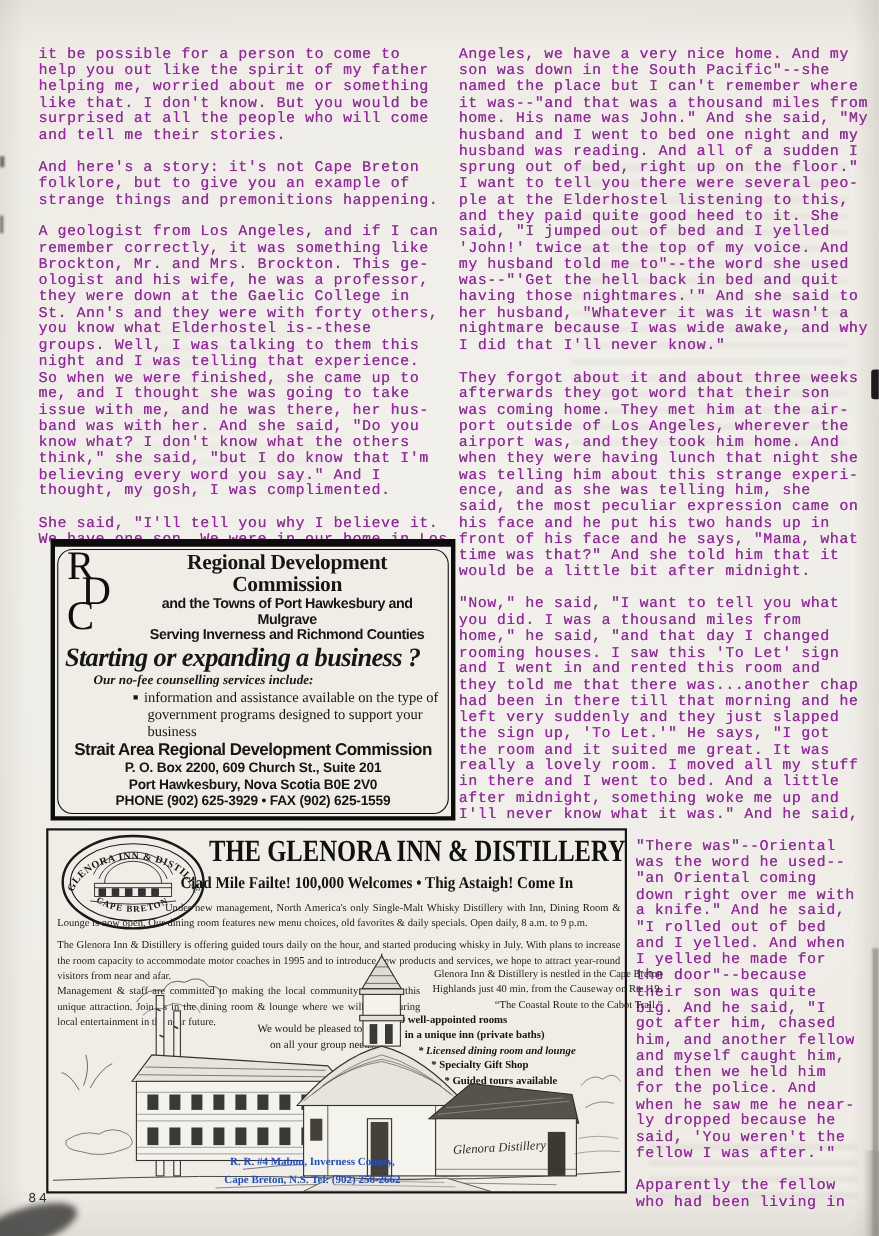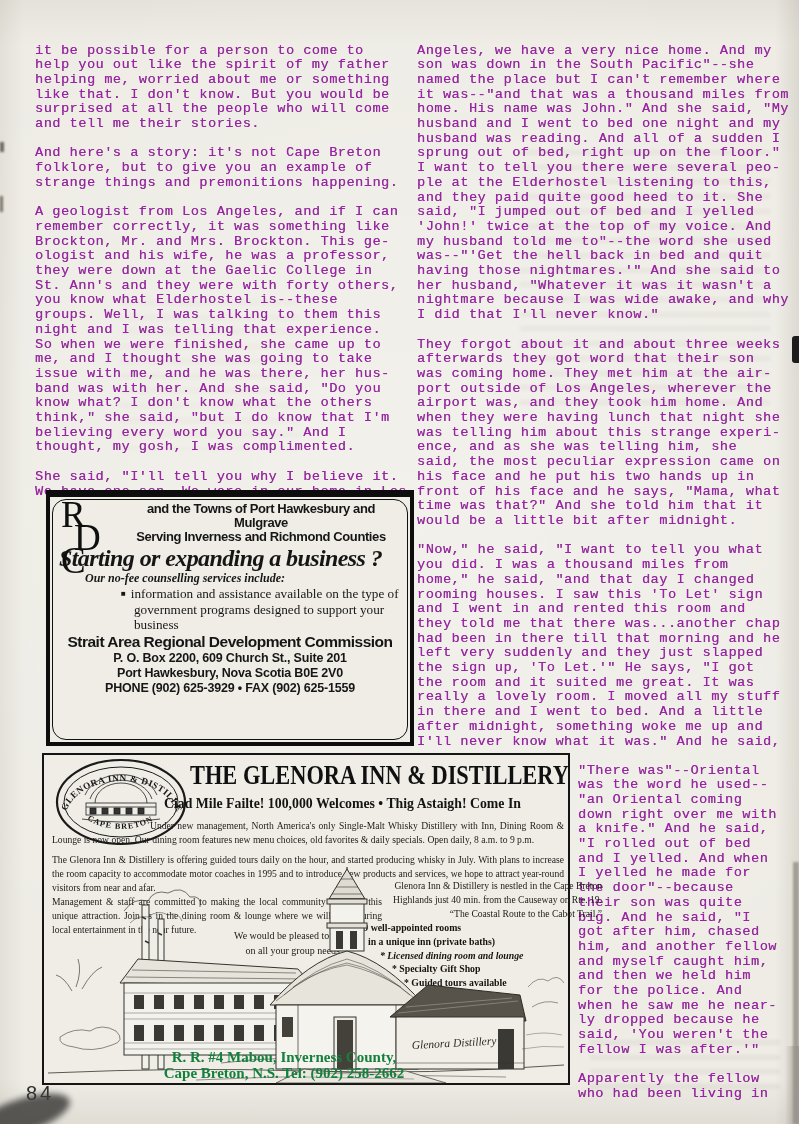--- a/index.html
+++ b/index.html
@@ -57,26 +57,26 @@
   .glen-p3{position:absolute;left:8px;top:140px;width:330px;}
   .glen-loc{position:absolute;left:342px;top:124px;width:216px;font-size:9.6px;line-height:13.8px;text-align:right;color:#1d1b18;}
   .glen-quote{position:absolute;left:150px;top:173px;width:200px;text-align:center;
     font-size:10px;line-height:15px;white-space:pre-line;color:#1d1b18;}
   .glen-features{position:absolute;left:312px;top:166px;font-weight:bold;font-size:9.8px;line-height:13.8px;color:#15130f;}
   .glen-features .f1{margin-left:12px;}
   .glen-features .f2{margin-left:24px;font-style:italic;}
   .glen-features .f3{margin-left:36px;}
   .glen-features .f4{margin-left:48px;}
   .glen-addr{position:absolute;left:100px;top:294px;width:280px;text-align:center;font-weight:bold;
-    font-size:15px;line-height:16px;white-space:pre-line;color:#15803d;}
+    font-size:10px;line-height:16px;white-space:pre-line;color:#1d4ed8;}
   .glen-illus{position:absolute;left:2px;top:112px;pointer-events:none;}
   .glen-logo{position:absolute;left:8px;top:2px;}
   
   .pageno{position:absolute;left:26px;top:1082px;font-family:"Liberation Sans",sans-serif;
-    font-size:20px;letter-spacing:3px;color:#2c2c2c;}
+    font-size:12px;letter-spacing:3px;color:#2c2c2c;}
   
   .art{position:absolute;pointer-events:none;}
   .art-rblob{right:0;top:336px;width:7px;height:27px;background:#1c1c1c;border-radius:3px 0 0 3px;filter:blur(.6px);}
   .art-redge{right:0;top:862px;width:6px;height:262px;background:#8f8b82;opacity:.75;filter:blur(1px);}
   .art-corner{right:0;top:1046px;width:14px;height:78px;background:linear-gradient(90deg,rgba(0,0,0,0),#97938a);opacity:.8;}
   .art-swoosh{left:-28px;top:1099px;width:100px;height:34px;background:#3f3e3c;border-radius:50%;
     transform:rotate(-18deg);filter:blur(3px);opacity:.85;}
   .art-ledge1{left:0;top:142px;width:4px;height:10px;background:#6f6a61;filter:blur(1px);}
   .art-ledge2{left:0;top:196px;width:3px;height:16px;background:#7a756b;filter:blur(1px);}
 </style>
@@ -192,20 +192,21 @@
 who had been living in</pre>
 
 <div class="rdc">
   <div class="rdc-inner">
     <div class="rdc-logo">
       <span class="l-r">R</span>
       <span class="l-d">D</span>
       <span class="l-c">C</span>
     </div>
     <div class="rdc-head">
+      <div class="rdc-title">Regional Development Commission</div>
       <div class="rdc-sub">and the Towns of Port Hawkesbury and Mulgrave</div>
       <div class="rdc-sub">Serving Inverness and Richmond Counties</div>
     </div>
     <div class="rdc-headline">Starting or expanding a business ?</div>
     <div class="rdc-intro">Our no-fee counselling services include:</div>
     <div class="rdc-bullets">
       <div class="rdc-bullet">information and assistance available on the type of government programs designed to support your business</div>
     </div>
     <div class="rdc-org">Strait Area Regional Development Commission</div>
     <div class="rdc-addr">P. O. Box 2200, 609 Church St., Suite 201</div>

